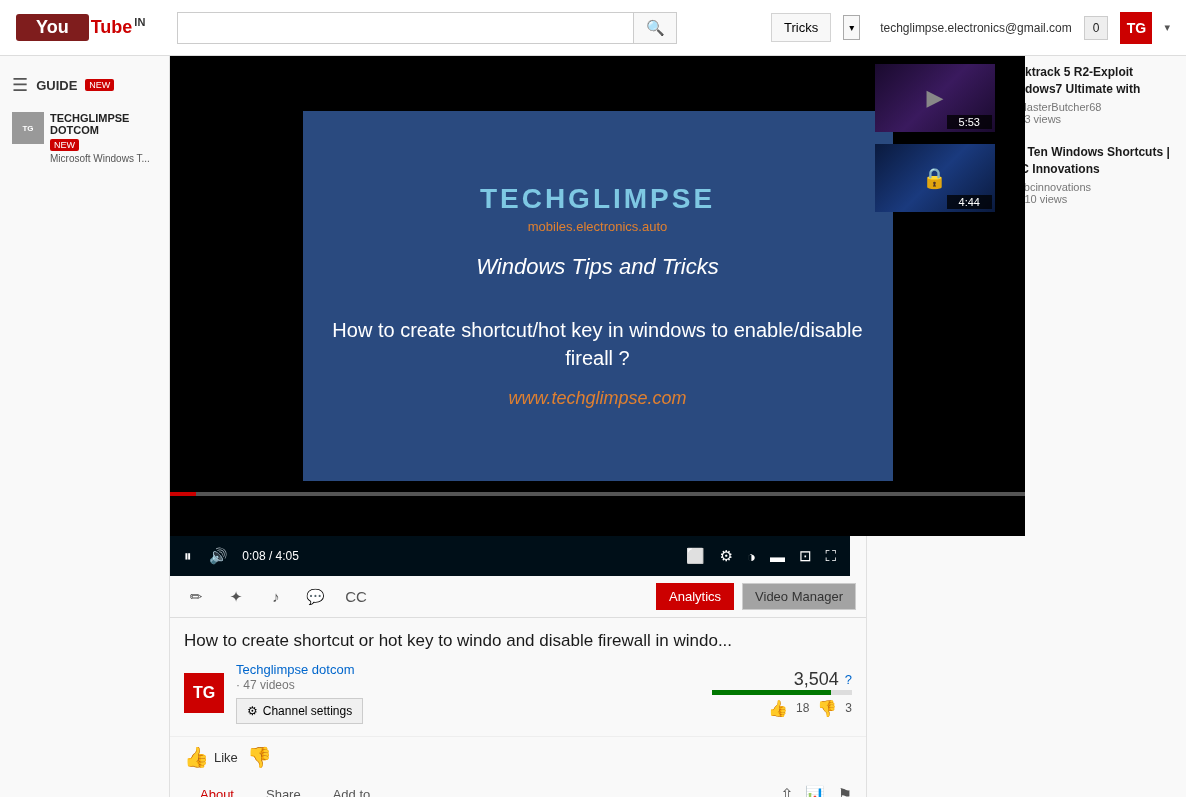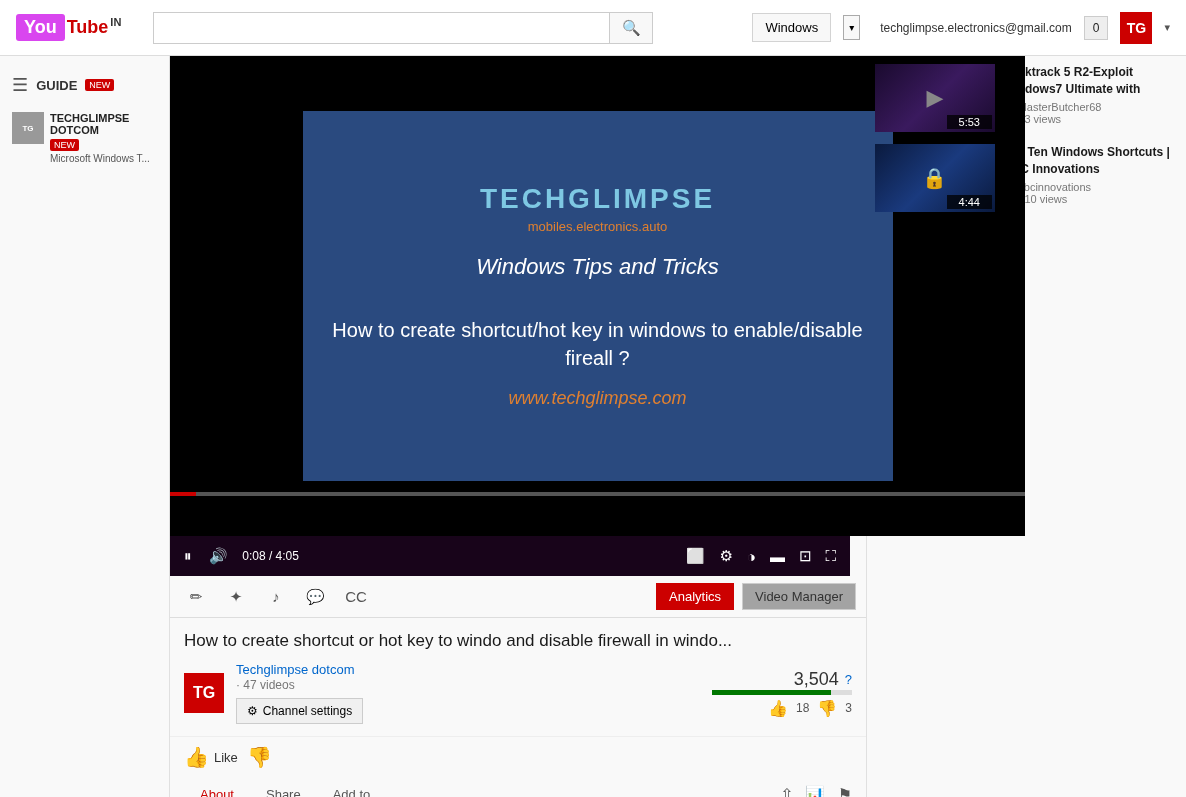--- a/index.html
+++ b/index.html
@@ -18,25 +18,25 @@
       top: 0;
       z-index: 100;
     }
     #logo {
       display: flex;
       align-items: center;
       gap: 2px;
       flex-shrink: 0;
     }
     .logo-yt {
-      background: #d946ef;
+      background: #7f1d1d;
       color: #fff;
       font-weight: bold;
       font-size: 18px;
-      padding: 3px 8px;
+      padding: 3px 20px;
       border-radius: 3px;
       line-height: 1.2;
     }
     .logo-tube {
       color: #cc0000;
       font-weight: bold;
       font-size: 18px;
     }
     .logo-in {
       font-size: 11px;
@@ -194,21 +194,21 @@
     }
 
     
     #main {
       flex: 1;
       padding: 0;
       background: #f9f9f9;
     }
     #video-player {
       width: 680px;
-      background: #a21caf;
+      background: #0369a1;
       position: relative;
     }
     #video-frame {
       width: 855px;
       height: 480px;
       background: #000;
       display: flex;
       align-items: center;
       justify-content: center;
       position: relative;
@@ -560,21 +560,21 @@
   <div id="logo">
     <span class="logo-yt">You</span>
       <span class="logo-tube">Tube</span>
       <span class="logo-in">IN</span>
   </div>
   <form id="search-form">
     <input id="search-input" type="text" placeholder="" style="">
     <button id="search-btn" type="submit">🔍</button>
   </form>
   <button id="upload-btn">
-    <span>Windows</span>
+    <span>Tricks</span>
   </button>
   <button id="upload-arrow">▾</button>
   <span id="user-email">techglimpse.electronics@gmail.com</span>
   <span id="notif-count">0</span>
   <div id="user-avatar">TG</div>
   <span id="header-arrow">▾</span>
 </div>
 
 <div id="layout">
 

